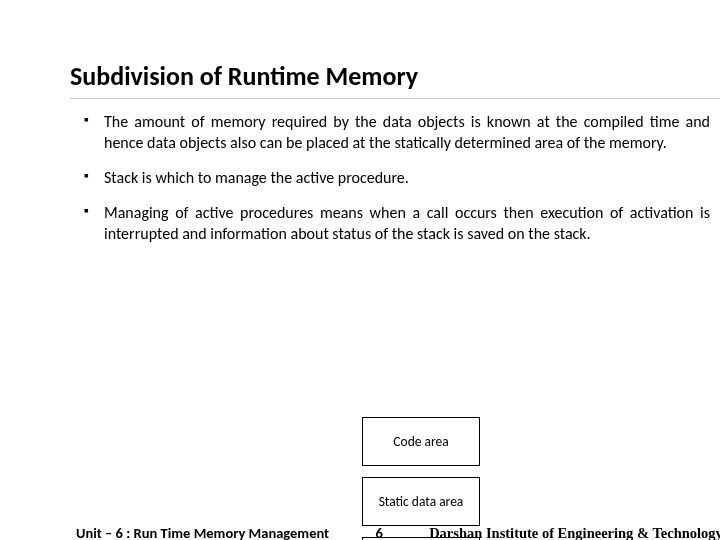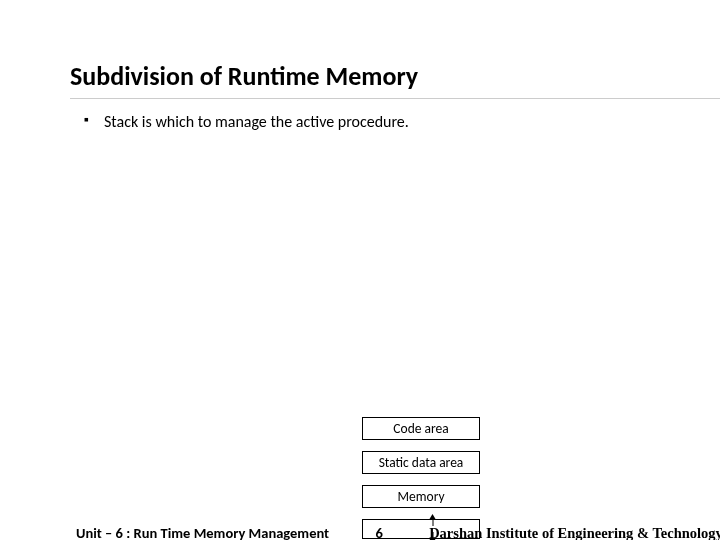--- a/index.html
+++ b/index.html
@@ -3,40 +3,42 @@
 <meta charset="utf-8">
 <style>
   * { box-sizing: border-box; margin: 12px; padding: 0; }
   html, body { width: 720px; height: 540px; font-family: Calibri, Arial, sans-serif; background: #fff; color: #000; }
   .slide { width: 720px; height: 540px; position: relative; padding: 12px 22px 0 22px; }
   .title { font-size: 26px; font-weight: 700; padding-bottom: 6px; border-bottom: 1px solid #ccc; margin-bottom: 12px; }
   .bullets { list-style: none; }
   .bullets li { position: relative; padding-left: 22px; font-size: 16px; line-height: 1.32; margin-bottom: 14px; text-align: justify; }
   .bullets li::before { content: "\25AA"; position: absolute; left: 2px; top: 0; font-size: 14px; color: #000; }
   .diagram { position: absolute; left: 302px; top: 370px; width: 142px; }
-  .diagram .row { border: 1px solid #000; text-align: center; font-size: 13.5px; padding: 2px 0; margin-top: -1px; background: #fff; }
+  .diagram .row { border: 1px solid #000; text-align: center; font-size: 13.5px; padding: 15px 0; margin-top: -1px; background: #fff; }
   .diagram .spacer { border: 1px solid #000; height: 20px; margin-top: -1px; background: #fff; position: relative; }
   .arrow-down, .arrow-up { position: absolute; left: 50%; transform: translateX(-50%); width: 1px; background: #000; }
   .arrow-down { top: 0; height: 8px; }
   .arrow-down::after { content: ""; position: absolute; bottom: -4px; left: -3px; border-left: 3.5px solid transparent; border-right: 3.5px solid transparent; border-top: 5px solid #000; }
   .arrow-up { bottom: 0; height: 8px; }
   .arrow-up::after { content: ""; position: absolute; top: -4px; left: -3px; border-left: 3.5px solid transparent; border-right: 3.5px solid transparent; border-bottom: 5px solid #000; }
   .footer { position: absolute; left: 0; bottom: 0; width: 720px; padding: 0 16px 10px 16px; display: flex; align-items: baseline; font-size: 14.5px; font-weight: 700; justify-content: space-between; }
   .footer .left { flex: 0 0 auto; }
   .footer .num { flex: 0 0 auto; width: 52px; text-align: center; }
   .footer .right { flex: 1 1 auto; font-family: Liberation Serif, serif; }
 </style>
 </head>
 <body>
 
 <div class="slide">
   <div class="title">Subdivision of Runtime Memory</div>
 
   <ul class="bullets">
+    <li>The amount of memory required by the data objects is known at the compiled time and hence data objects also can be placed at the statically determined area of the memory.</li>
     <li>Stack is which to manage the active procedure.</li>
+    <li>Managing of active procedures means when a call occurs then execution of activation is interrupted and information about status of the stack is saved on the stack.</li>
   </ul>
 
   <div class="diagram">
     <div class="row">Code area</div>
     <div class="row">Static data area</div>
     <div class="row">Memory</div>
     <div class="spacer">
       <div class="arrow-down"></div>
       <div class="arrow-up"></div>
     </div>

